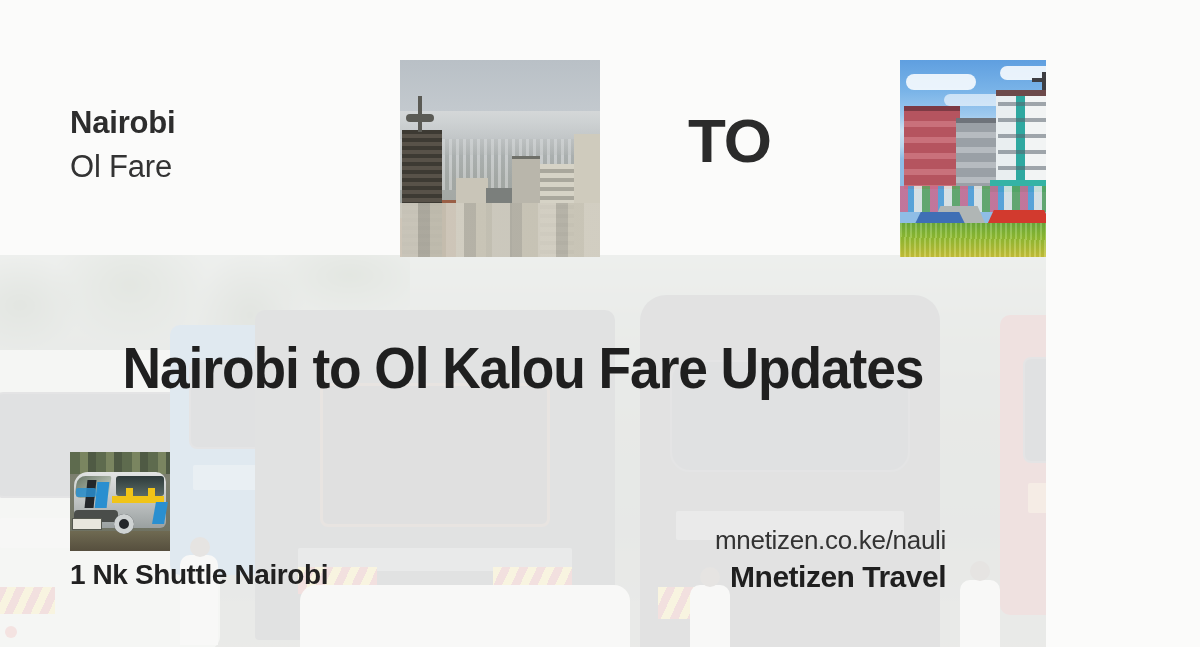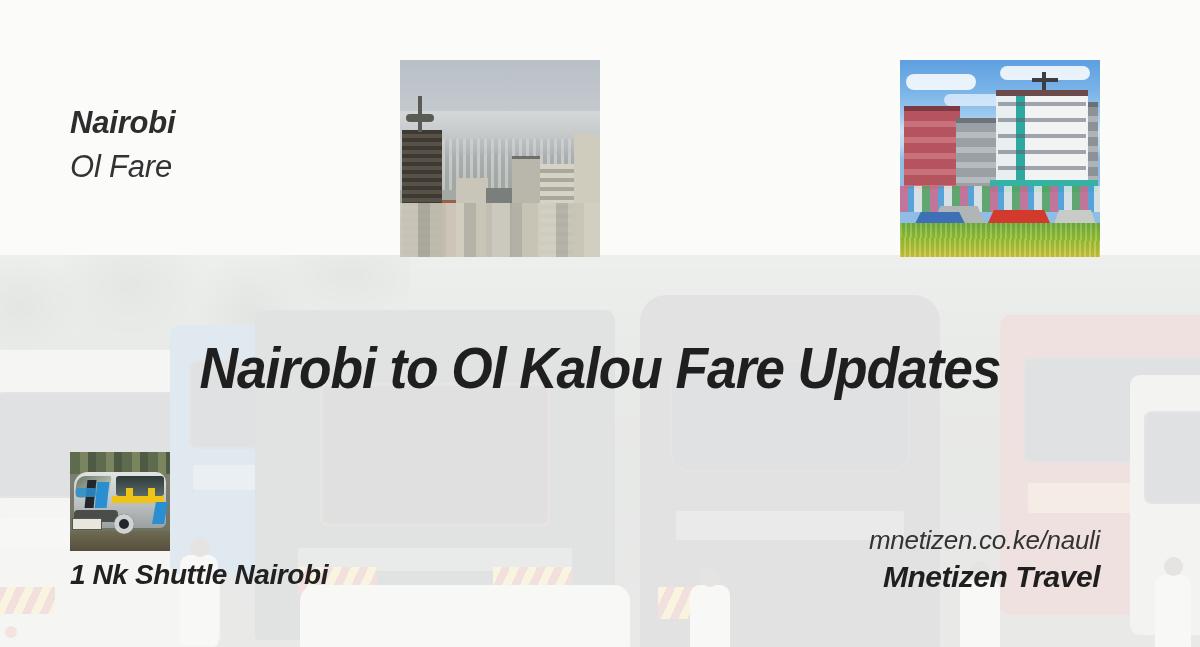--- a/index.html
+++ b/index.html
@@ -9,25 +9,24 @@
   body {
     width: 1200px;
     height: 647px;
     background: #fbfbfa;
     font-family: "Liberation Sans", sans-serif;
     overflow: hidden;
   }
 
   .card {
     position: relative;
-    width: 1200px;
+    width: 1046px;
     height: 647px;
     background: #fbfbfa;
     overflow: hidden;
-    font-style: italic;
   }
 
   
   .bg-photo {
     position: absolute;
     left: 0;
     top: 255px;
     width: 1200px;
     height: 392px;
     overflow: hidden;
@@ -400,20 +399,21 @@
     <div class="blk b2"></div>
     <div class="blk b3"></div>
     <div class="blk b4"></div>
     <div class="blk b5"></div>
     <div class="blk tower-left"></div>
     <div class="blk mast2"></div>
     <div class="blk mast"></div>
     <div class="low"></div>
   </div>
 
+  <div class="to-label">TO</div>
 
   <div class="thumb" id="thumb-olkalou">
     <div class="cloud c1"></div>
     <div class="cloud c2"></div>
     <div class="cloud c3"></div>
     <div class="bldg apt-pink"></div>
     <div class="bldg apt-grey"></div>
     <div class="bldg apt-right"></div>
     <div class="bldg apt-main">
       <div class="floors"></div>

